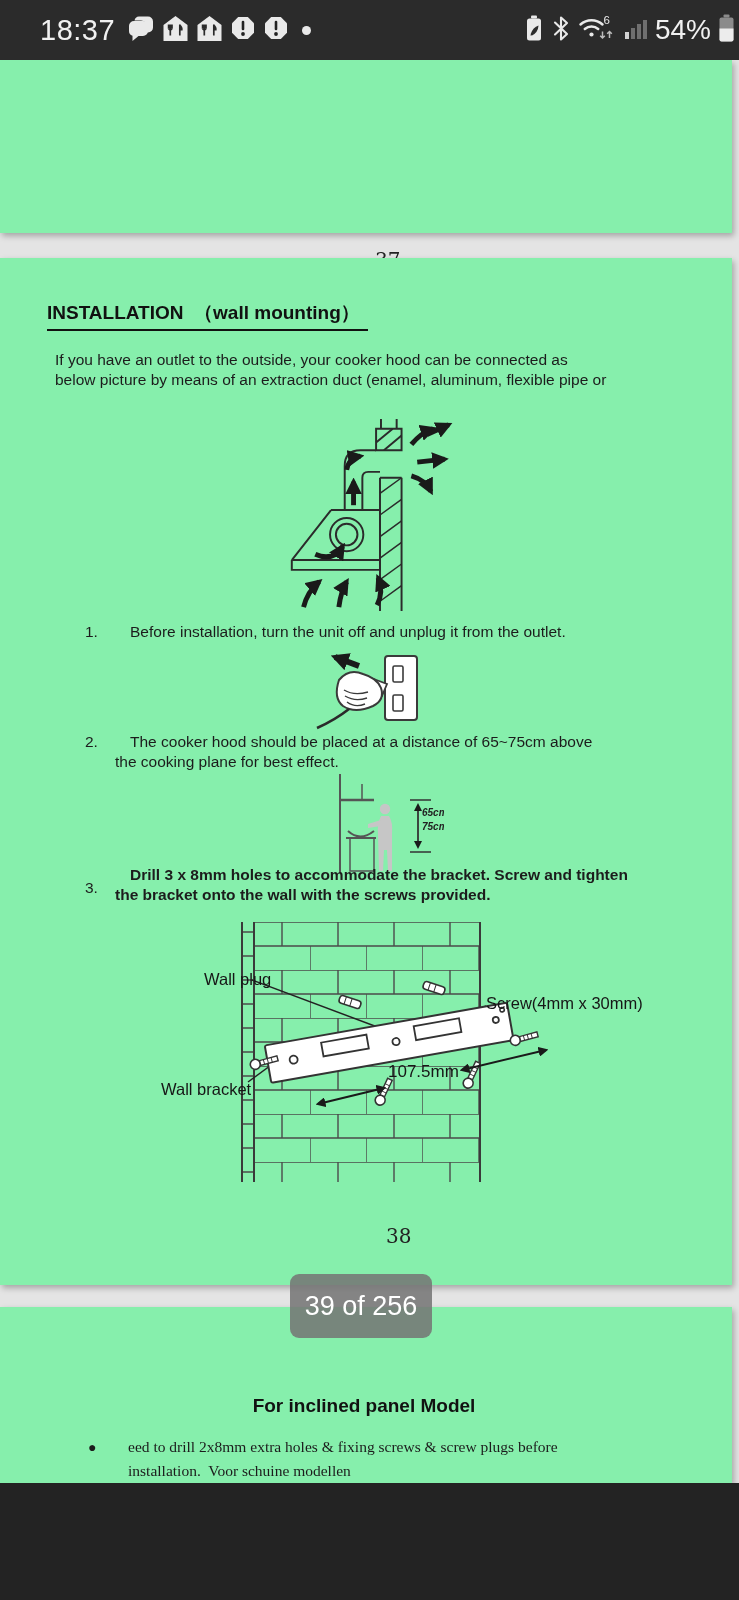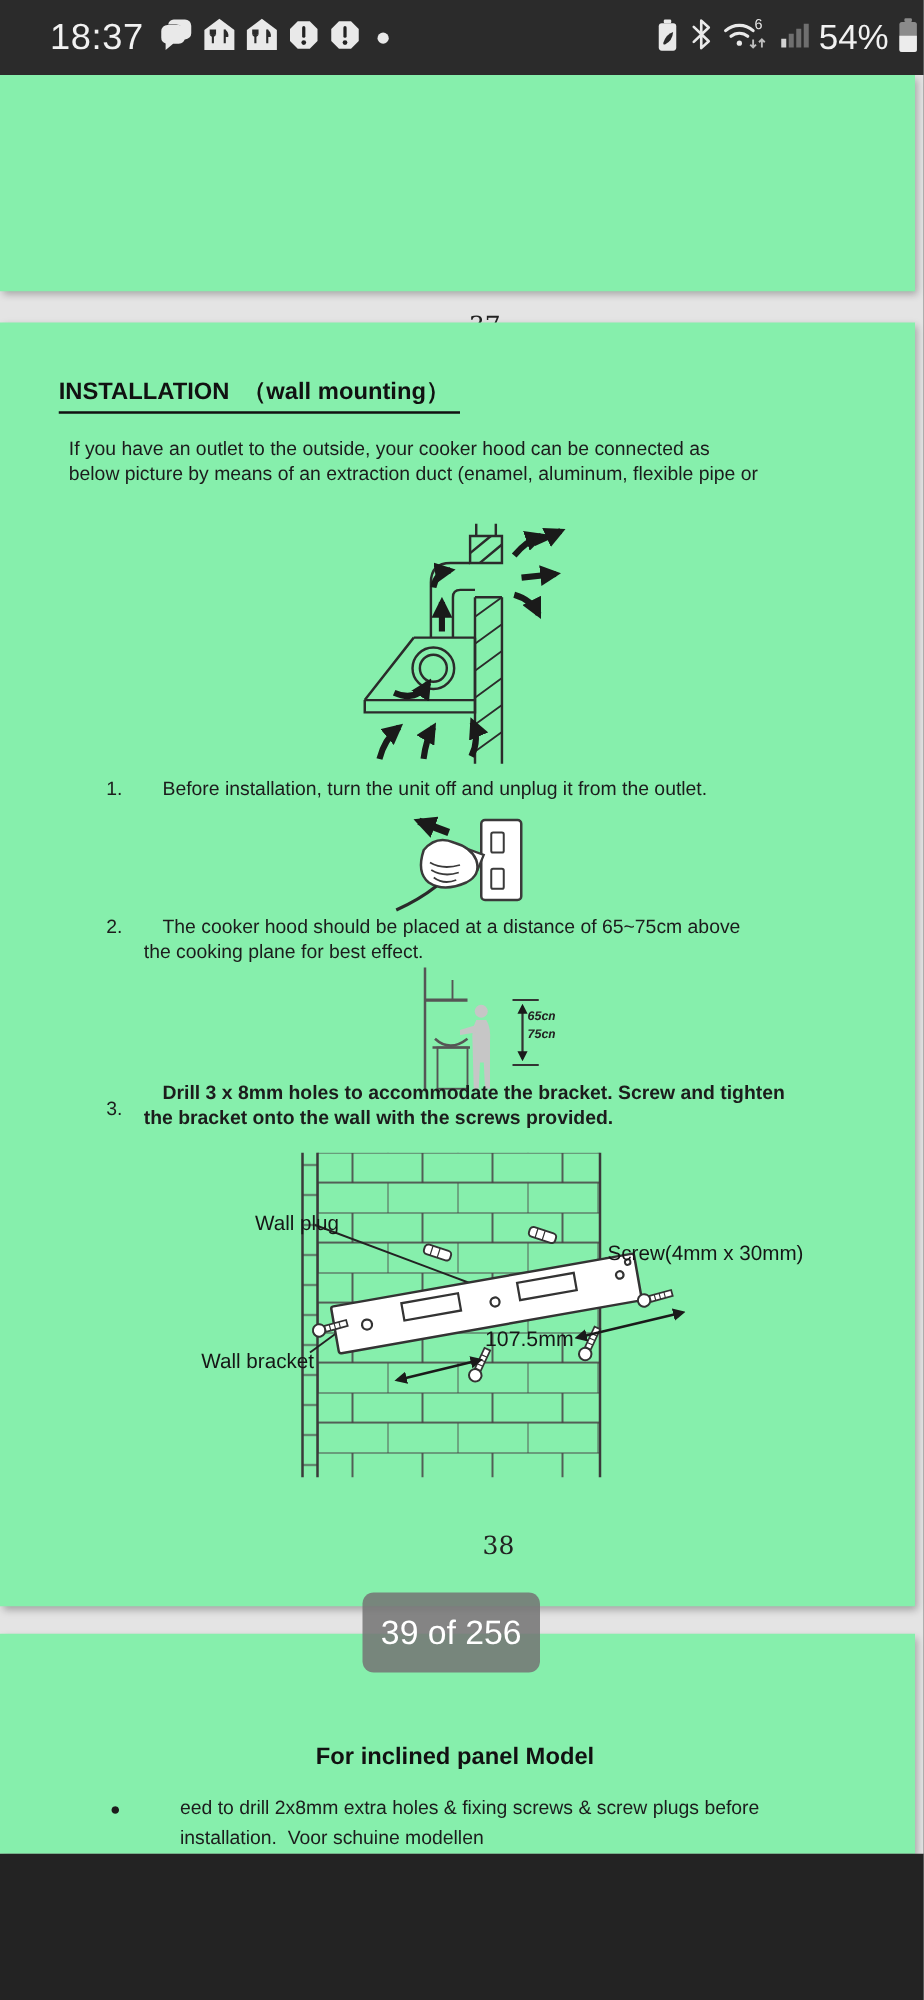--- a/index.html
+++ b/index.html
@@ -281,21 +281,21 @@
         <span class="dim-label pre" style="left:216px;top:140px;">107.5mm</span>
         <span class="diag-label pre" style="left:-11px;top:158px;">Wall bracket</span>
       </div>
 
       <div class="pagenum pre" style="left:386px;top:966px;">38</div>
     </div>
 
     <div class="page" style="top:1247px;height:176px;">
       <div style="position:absolute;left:0;top:88px;width:728px;text-align:center;font-size:19px;font-weight:bold;color:#111;" class="pre">For inclined panel Model</div>
       <div class="doc-text" style="left:88px;top:130px;font-size:14px;">●</div>
-      <div class="doc-text" style="left:144px;top:128px;line-height:24px;">
+      <div class="doc-text" style="left:128px;top:128px;line-height:24px;font-family:Liberation Serif, serif;">
         <span class="pre" style="display:block">eed to drill 2x8mm extra holes &amp; fixing screws &amp; screw plugs before</span>
         <span class="pre" style="display:block">installation.  Voor schuine modellen</span>
       </div>
     </div>
 
     <div id="toast">
       <span class="pre">39 of 256</span>
     </div>
   </div>
 

